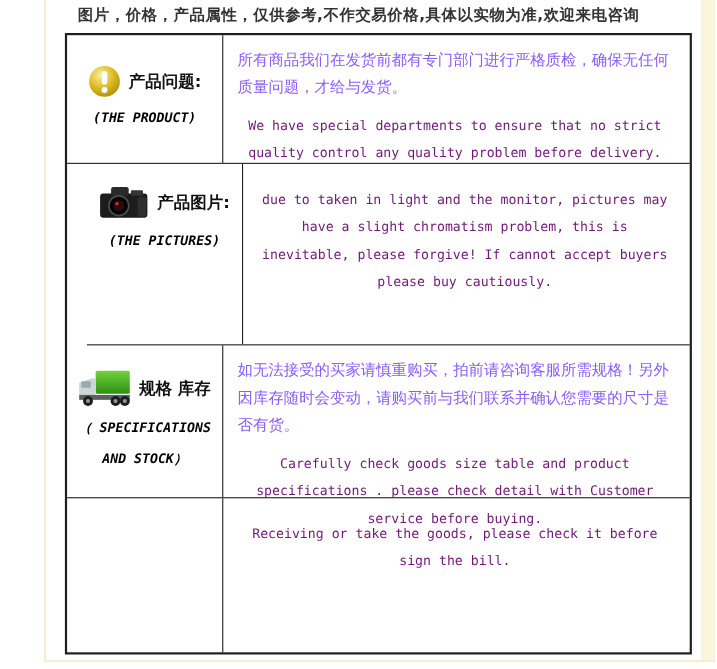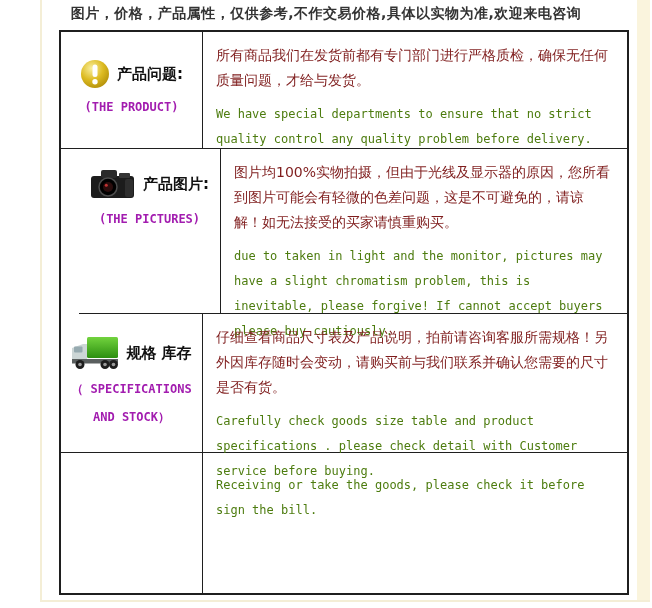--- a/index.html
+++ b/index.html
@@ -47,35 +47,37 @@
     text-align:center;
     padding:4px 2px;
   }
   .row-2 .cell-left{justify-content:flex-start;padding-top:18px;}
 
   .label-line{display:flex;align-items:center;gap:7px;}
   .icon{display:inline-flex;flex:0 0 auto;line-height:0;}
   .label-zh{font-size:15px;font-weight:bold;color:#111;white-space:nowrap;}
   .label-en{
     font-family:"DejaVu Sans Mono","Liberation Mono",monospace;
-    font-size:12px;font-weight:bold;color:#a21caf;
+    font-size:12px;font-weight:bold;color:#000000;
     line-height:28px;margin-top:4px;
     max-width:134px;
+    font-style:italic;
   }
 
   .cell-right{
     flex:1;
     padding:11px 16px 6px 13px;
     box-sizing:border-box;
   }
-  .zh{font-size:14px;line-height:25px;color:#7f1d1d;}
+  .zh{font-size:14px;line-height:25px;color:#8b5cf6;}
   .en{
     font-family:"DejaVu Sans Mono","Liberation Mono",monospace;
-    font-size:12px;line-height:25px;color:#4d7c0f;
+    font-size:12px;line-height:25px;color:#701a75;
     margin-top:9px;
+    text-align:center;
   }
 </style>
 </head>
 <body>
 
 <div class="page">
 
   <div class="frame-left"></div>
   <div class="frame-right"></div>
   <div class="frame-bottom"></div>
@@ -123,21 +125,20 @@
               <circle cx="18" cy="20" r="9" fill="#000000" stroke="#4d4d4d" stroke-width="1.5"></circle>
               <circle cx="18" cy="20" r="5" fill="#2b0d0d"></circle>
               <circle cx="16.3" cy="18.2" r="1.5" fill="#c23333"></circle>
             </svg>
           </span>
           <span class="label-zh">产品图片:</span>
         </div>
         <div class="label-en">(THE PICTURES)</div>
       </div>
       <div class="cell-right">
-        <div class="zh">图片均100%实物拍摄，但由于光线及显示器的原因，您所看到图片可能会有轻微的色差问题，这是不可避免的，请谅解！如无法接受的买家请慎重购买。</div>
         <div class="en">due to taken in light and the monitor, pictures may have a slight chromatism problem, this is inevitable, please forgive! If cannot accept buyers please buy cautiously.</div>
       </div>
     </div>
 
     <div class="row row-3">
       <div class="cell-left">
         <div class="label-line">
           <span class="icon">
             <svg width="48" height="36" viewBox="0 0 48 36">
               <defs>
@@ -156,21 +157,21 @@
                 <circle cx="34" cy="29.5" r="1.8" fill="#9a9a9a"></circle>
               <circle cx="42.5" cy="29.5" r="4.5" fill="#1e1e1e"></circle>
                 <circle cx="42.5" cy="29.5" r="1.8" fill="#9a9a9a"></circle>
             </svg>
           </span>
           <span class="label-zh">规格 库存</span>
         </div>
         <div class="label-en">（ SPECIFICATIONS AND STOCK）</div>
       </div>
       <div class="cell-right">
-        <div class="zh">仔细查看商品尺寸表及产品说明，拍前请咨询客服所需规格！另外因库存随时会变动，请购买前与我们联系并确认您需要的尺寸是否有货。</div>
+        <div class="zh">如无法接受的买家请慎重购买，拍前请咨询客服所需规格！另外因库存随时会变动，请购买前与我们联系并确认您需要的尺寸是否有货。</div>
         <div class="en">Carefully check goods size table and product specifications . please check detail with Customer service before buying.</div>
       </div>
     </div>
 
     <div class="row row-4">
       <div class="cell-left">
       </div>
       <div class="cell-right">
         <div class="en">Receiving or take the goods, please check it before sign the bill.</div>
       </div>

